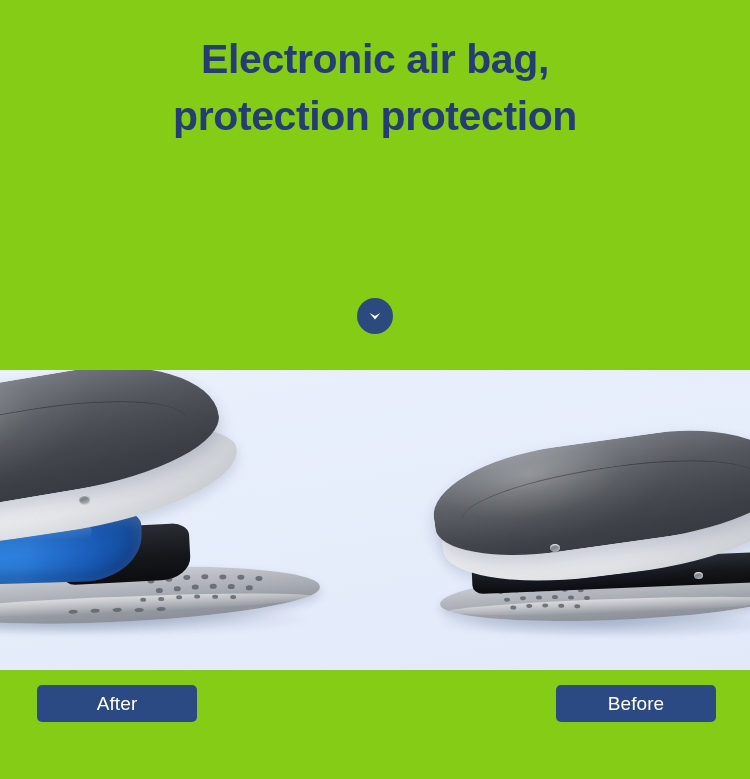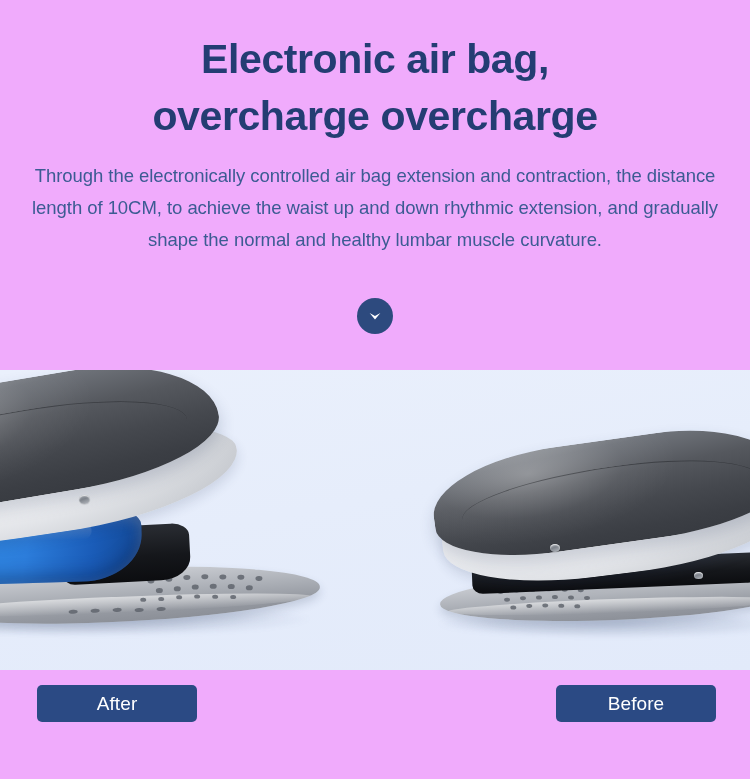--- a/index.html
+++ b/index.html
@@ -10,21 +10,21 @@
   body {
     font-family: "Liberation Sans", sans-serif;
     -webkit-font-smoothing: antialiased;
   }
 
   .page {
     position: relative;
     width: 750px;
     height: 779px;
     overflow: hidden;
-    background: #f0abfc;
+    background: #84cc16;
   }
 
   
   .header {
     position: absolute;
     left: 0; top: 0;
     width: 750px;
     height: 370px;
     text-align: center;
   }
@@ -248,24 +248,23 @@
 </style>
 </head>
 <body>
 
 <div class="page">
 
   <div class="header">
 
     <h1 class="title">
       <span class="t-line">Electronic air bag,</span>
-      <span class="t-line">overcharge overcharge</span>
+      <span class="t-line">protection protection</span>
     </h1>
 
-    <p class="subtitle" style="width:700px;margin:0 auto;">Through the electronically controlled air bag extension and contraction, the distance length of 10CM, to achieve the waist up and down rhythmic extension, and gradually shape the normal and healthy lumbar muscle curvature.</p>
 
     <div class="arrow-wrap">
       <button class="arrow-btn" aria-label="scroll down">
         <svg width="18" height="18" viewBox="0 0 18 18" aria-hidden="true">
           <path d="M3.6 6.0 L9 12.4 L14.4 6.0 L9 9.1 Z" fill="#ffffff"></path>
         </svg>
       </button>
     </div>
   </div>
 

